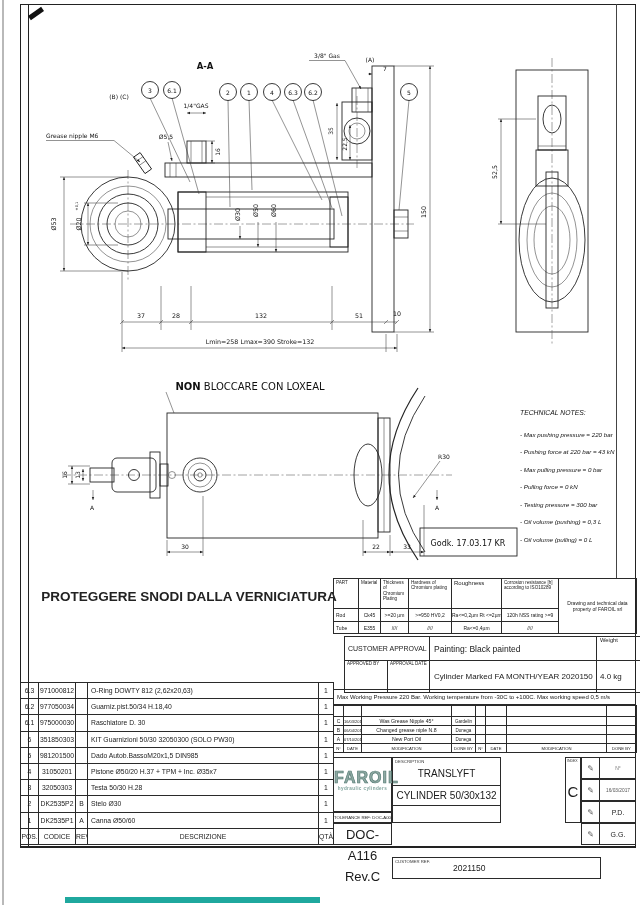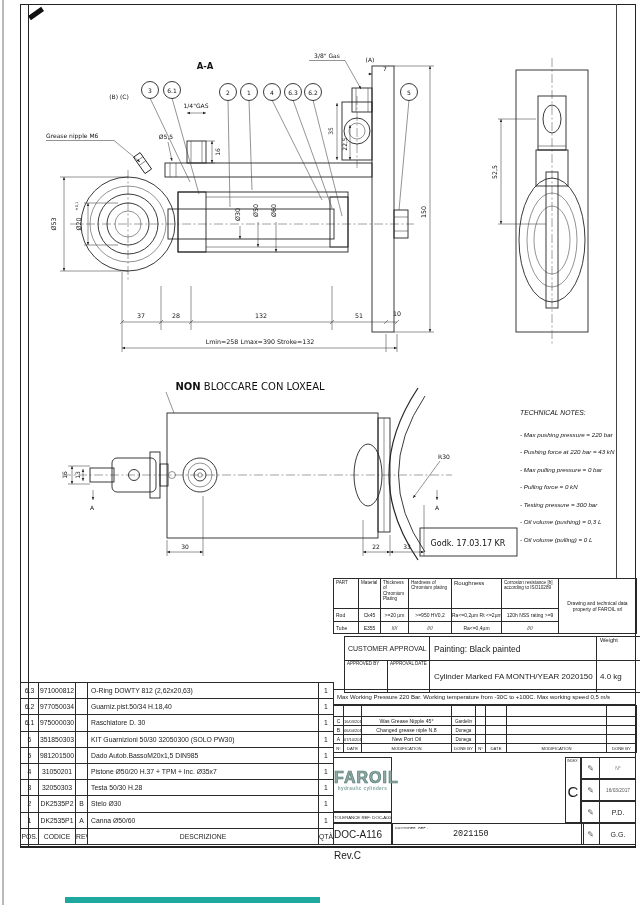--- a/index.html
+++ b/index.html
@@ -289,20 +289,21 @@
     <div>- Max pushing pressure = 220 bar</div>
     <div>- Pushing force at 220 bar = 43 kN</div>
     <div>- Max pulling pressure = 0 bar</div>
     <div>- Pulling force = 0 kN</div>
     <div>- Testing pressure = 300 bar</div>
     <div>- Oil volume (pushing) = 0,3 L</div>
     <div>- Oil volume (pulling) = 0 L</div>
   </div>
 
   <div class="c attn" style="left:40px;top:584px;width:298px;">
+    <div style="font-size:13.5px;line-height:26px;">PROTEGGERE SNODI DALLA VERNICIATURA</div>
   </div>
 
   <table class="c parts" style="left:20px;top:682px;width:313px;">
     <colgroup>
         <col style="width:18px">
         <col style="width:37px">
         <col style="width:12px">
         <col style="width:231px">
         <col style="width:15px">
       </colgroup>
@@ -506,24 +507,31 @@
       <td class="hd">DONE BY</td>
     </tr>
   </tbody>
     </table>
 
   <div class="c bd" style="left:333px;top:757px;width:59px;height:55px;text-align:center;">
     <div class="logo-main" style="margin-top:12px;">FAROIL</div>
     <div class="logo-sub">hydraulic cylinders</div>
   </div>
   <div class="c bd" style="left:333px;top:812px;width:59px;height:11px;font-size:4.3px;line-height:10px;text-align:center;white-space:nowrap;overflow:hidden;">TOLERANCE REF: DOC-A007</div>
-  <div class="c bd" style="left:333px;top:823px;width:59px;height:22px;font-size:10px;line-height:21px;text-align:left;">DOC-A116 Rev.C</div>
-
-
-  <div class="c bd" style="left:392px;top:823px;width:192px;height:22px;font-family:Liberation Mono, monospace;">
+  <div class="c bd" style="left:333px;top:823px;width:59px;height:22px;font-size:13px;line-height:21px;text-align:center;">DOC-A116 Rev.C</div>
+
+  <div class="c bd" style="left:392px;top:757px;width:109px;height:66px;">
+    <span class="lbl">DESCRIPTION</span>
+    <div style="text-align:center;font-size:10px;line-height:14px;margin-top:9px;">TRANSLYFT</div>
+    <div style="border-top:0.8px solid #2a2a2a;margin-top:4px;"></div>
+    <div style="text-align:center;font-size:10px;line-height:19px;">CYLINDER 50/30x132</div>
+    <div style="border-top:0.8px solid #2a2a2a;"></div>
+  </div>
+
+  <div class="c bd" style="left:392px;top:857px;width:209px;height:22px;">
     <span class="lbl">CUSTOMER REF.</span>
     <div style="font-size:8.5px;line-height:20px;margin-left:60px;">2021150</div>
   </div>
 
 
   <div class="c bd" style="left:565px;top:757px;width:16px;height:66px;text-align:center;">
     <span class="lbl" style="font-size:3.5px;left:1px;">INDEX</span>
     <div style="font-size:15px;line-height:18px;margin-top:25px;">C</div>
   </div>
 

